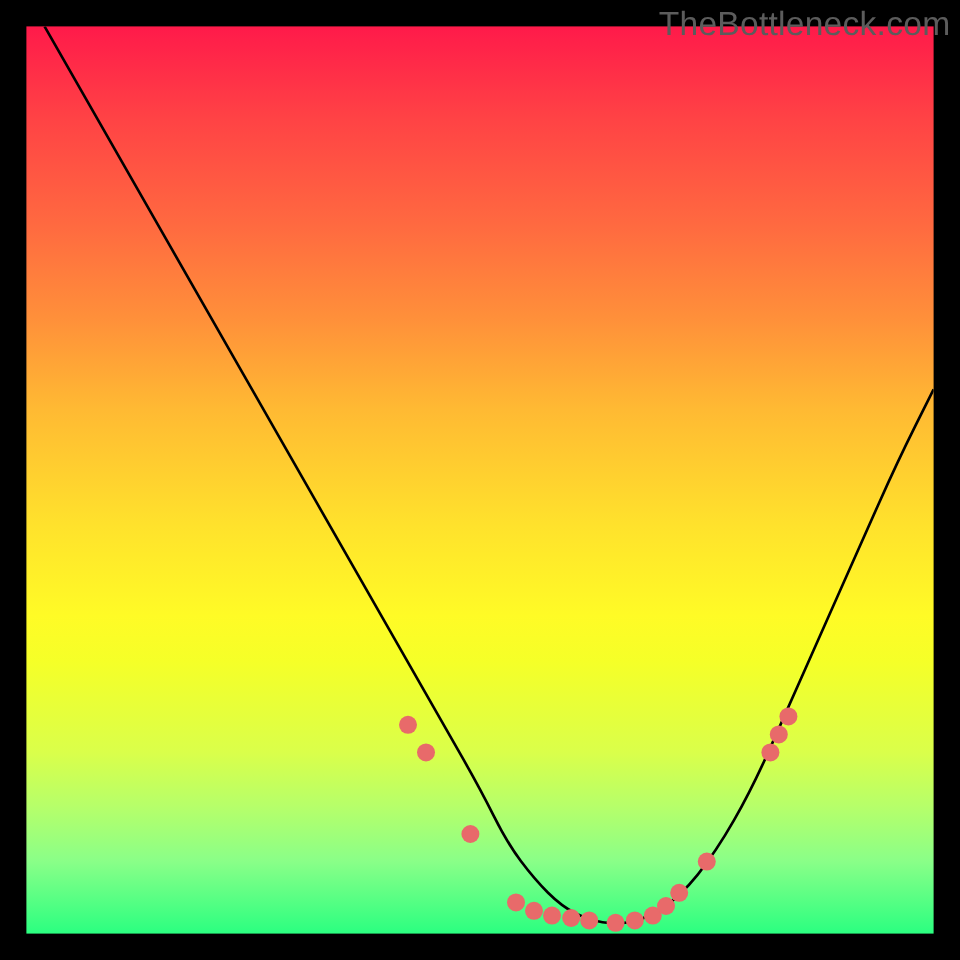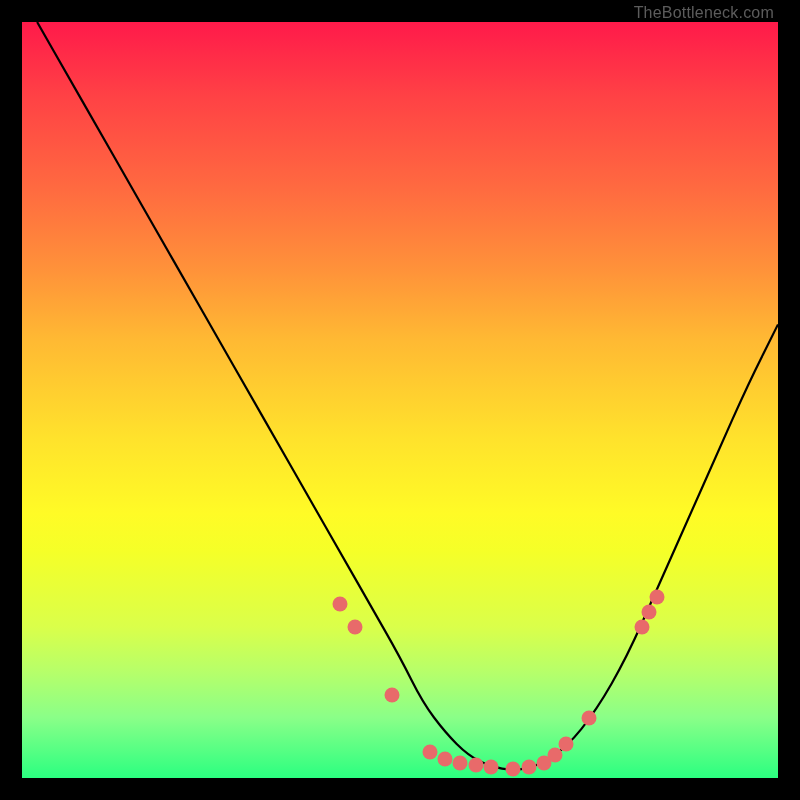--- a/index.html
+++ b/index.html
@@ -29,23 +29,23 @@
       #f5ff28 70%,
       #daff4a 80%,
       #b6ff6a 86%,
       #8aff88 92%,
       #2bff80 100%
     );
   }
   .watermark {
     position: absolute;
     top: 4px;
-    right: 26px;
+    right: 8px;
     color: #5c5c5c;
-    font-size: 16px;
+    font-size: 28px;
     font-weight: 400;
     letter-spacing: 0.2px;
   }
   .plot {
     position: absolute;
     left: 22px;
     top: 22px;
     width: 756px;
     height: 756px;
   }

